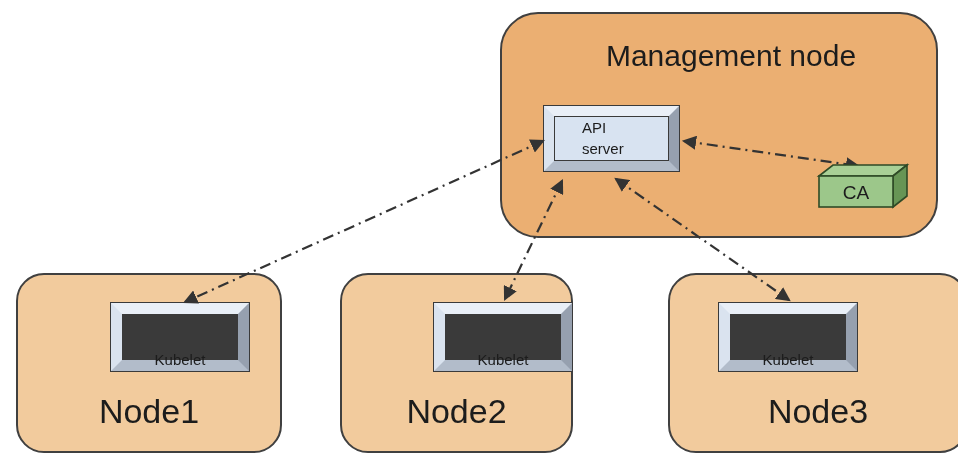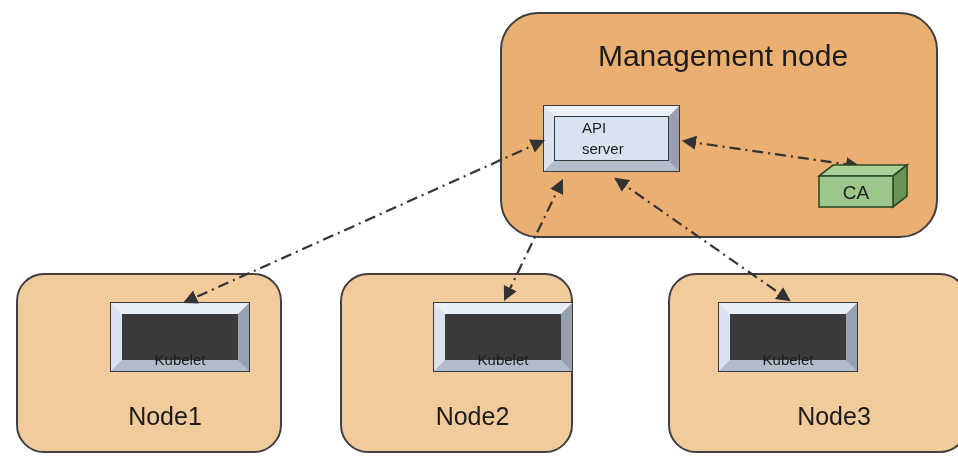--- a/index.html
+++ b/index.html
@@ -13,26 +13,26 @@
   .group-node{position:absolute;box-sizing:border-box;border:2px solid #404040;}
   .mgmt{
     left:500px;top:12px;width:438px;height:226px;
     border-radius:38px;background:#EBAF72;
   }
   .worker{top:273px;height:180px;border-radius:28px;background:#F2CB9D;}
   .worker.n1{left:16px;width:266px;}
   .worker.n2{left:340px;width:233px;}
   .worker.n3{left:668px;width:300px;}
   .mgmt-title{
-    position:absolute;top:26px;left:4px;width:100%;
+    position:absolute;top:26px;left:12px;width:100%;
     text-align:center;font-size:30px;line-height:1.06;color:#1c1c1c;
   }
   .worker-label{
-    position:absolute;bottom:20px;left:16px;width:100%;
-    text-align:center;font-size:25px;color:#1c1c1c;
+    position:absolute;bottom:20px;left:0;width:100%;
+    text-align:center;font-size:34px;color:#1c1c1c;
   }
   
   .box3d{position:absolute;box-sizing:border-box;border:1.5px solid #3a3a3a;background:#3a3a3a;}
   .box3d .bevel{
     position:absolute;inset:0;box-sizing:border-box;
     border-style:solid;
     border-color:#E9EFF7 #96A0AF #B2BCCA #DAE3EF;
   }
   .box3d .face{
     position:absolute;box-sizing:border-box;

